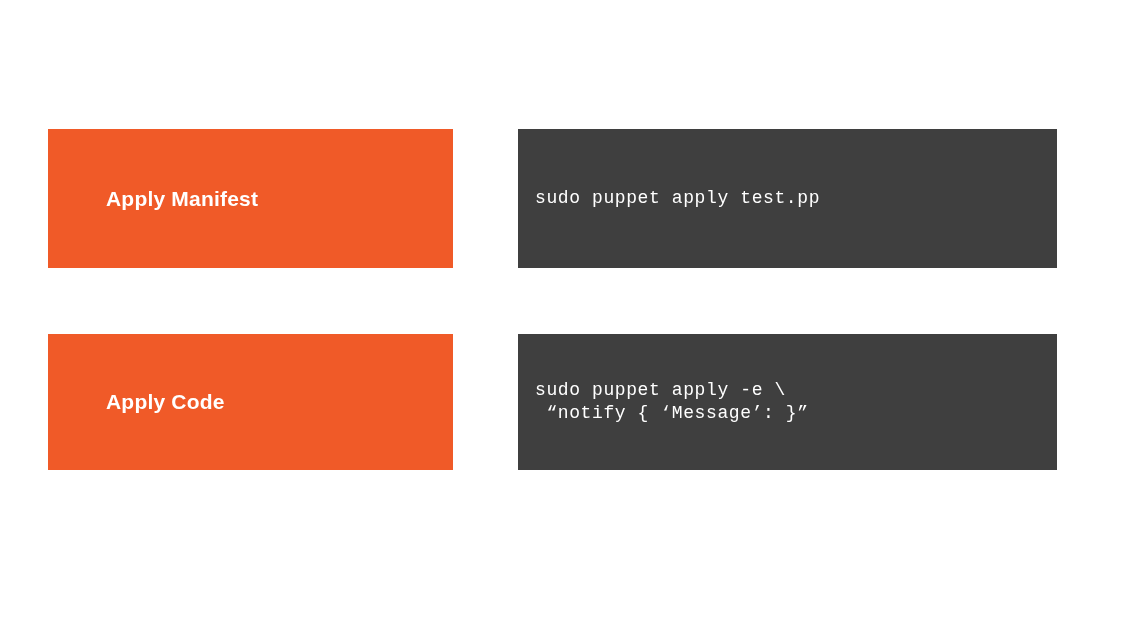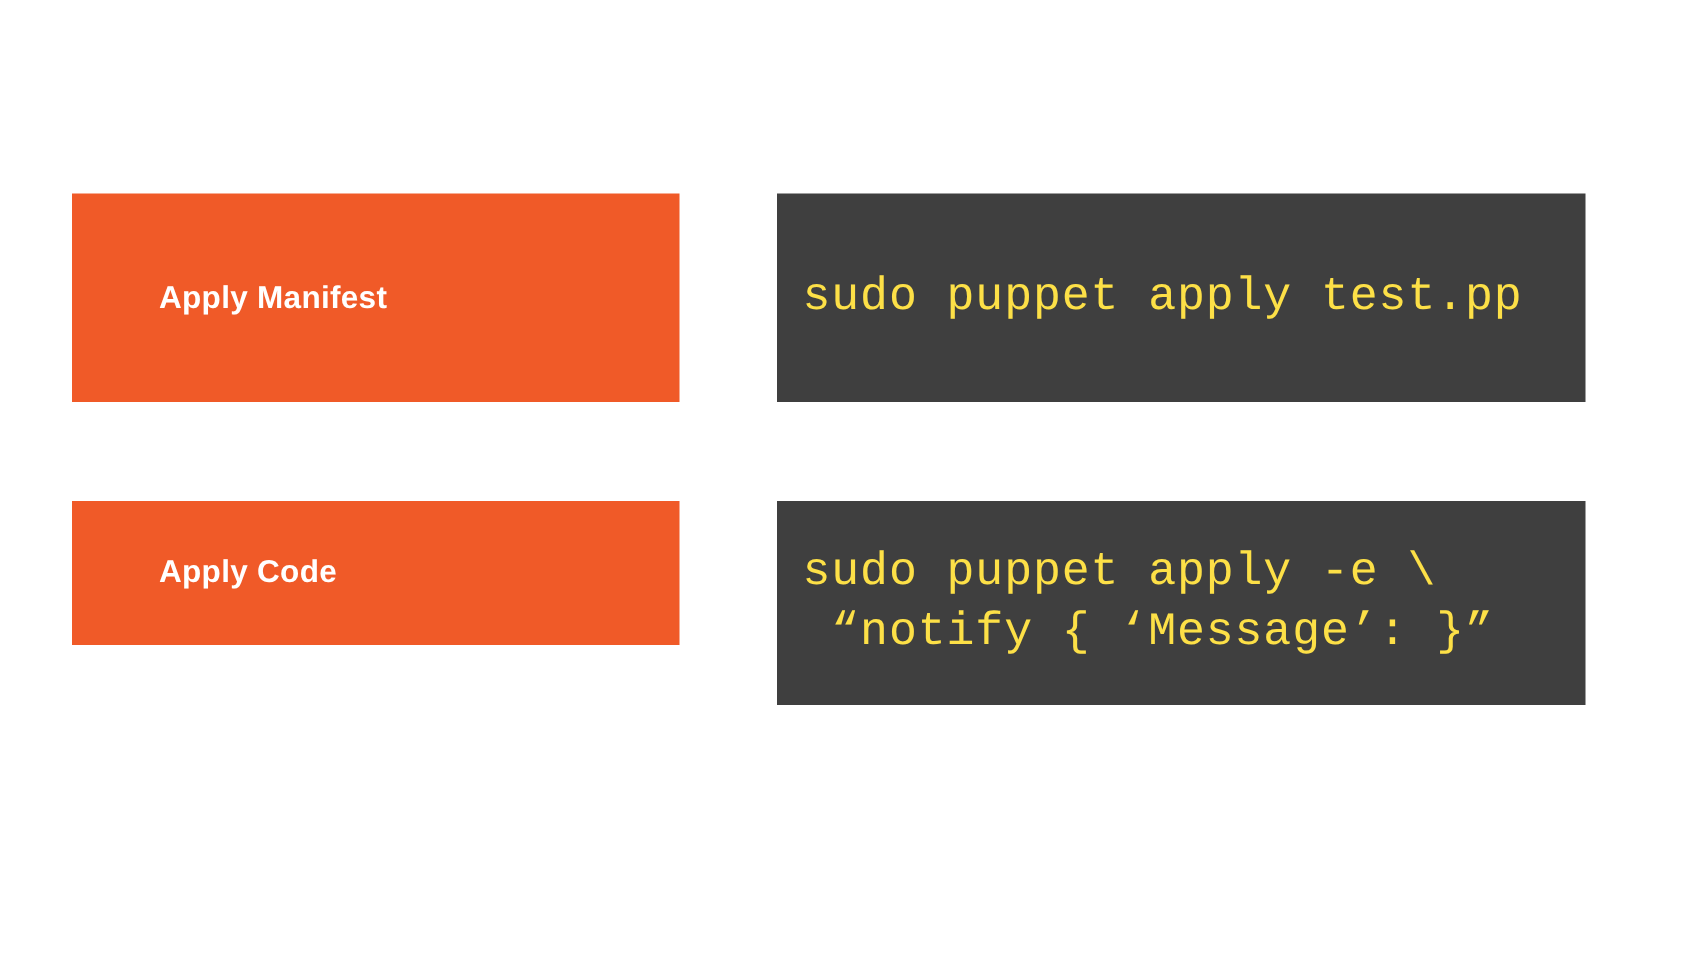--- a/index.html
+++ b/index.html
@@ -48,23 +48,23 @@
   }
 
   
   .code-card {
     background: #3f3f3f;
     display: flex;
     align-items: center;
     justify-content: flex-start;
   }
   .code-card .code-text {
-    color: #fde047;
+    color: #ffffff;
     font-family: "Liberation Mono", "DejaVu Sans Mono", monospace;
-    font-size: 31px;
+    font-size: 18px;
     line-height: 1.28;
     letter-spacing: 0.6px;
     padding-left: 17px;
     white-space: pre;
     margin: 0;
   }
 
   
   #label-apply-manifest {
     left: 48px;
@@ -77,21 +77,21 @@
     top: 129px;
     width: 539px;
     height: 139px;
   }
 
   
   #label-apply-code {
     left: 48px;
     top: 334px;
     width: 405px;
-    height: 96px;
+    height: 136px;
   }
   #code-apply-code {
     left: 518px;
     top: 334px;
     width: 539px;
     height: 136px;
   }
 
   
   .watermark {

